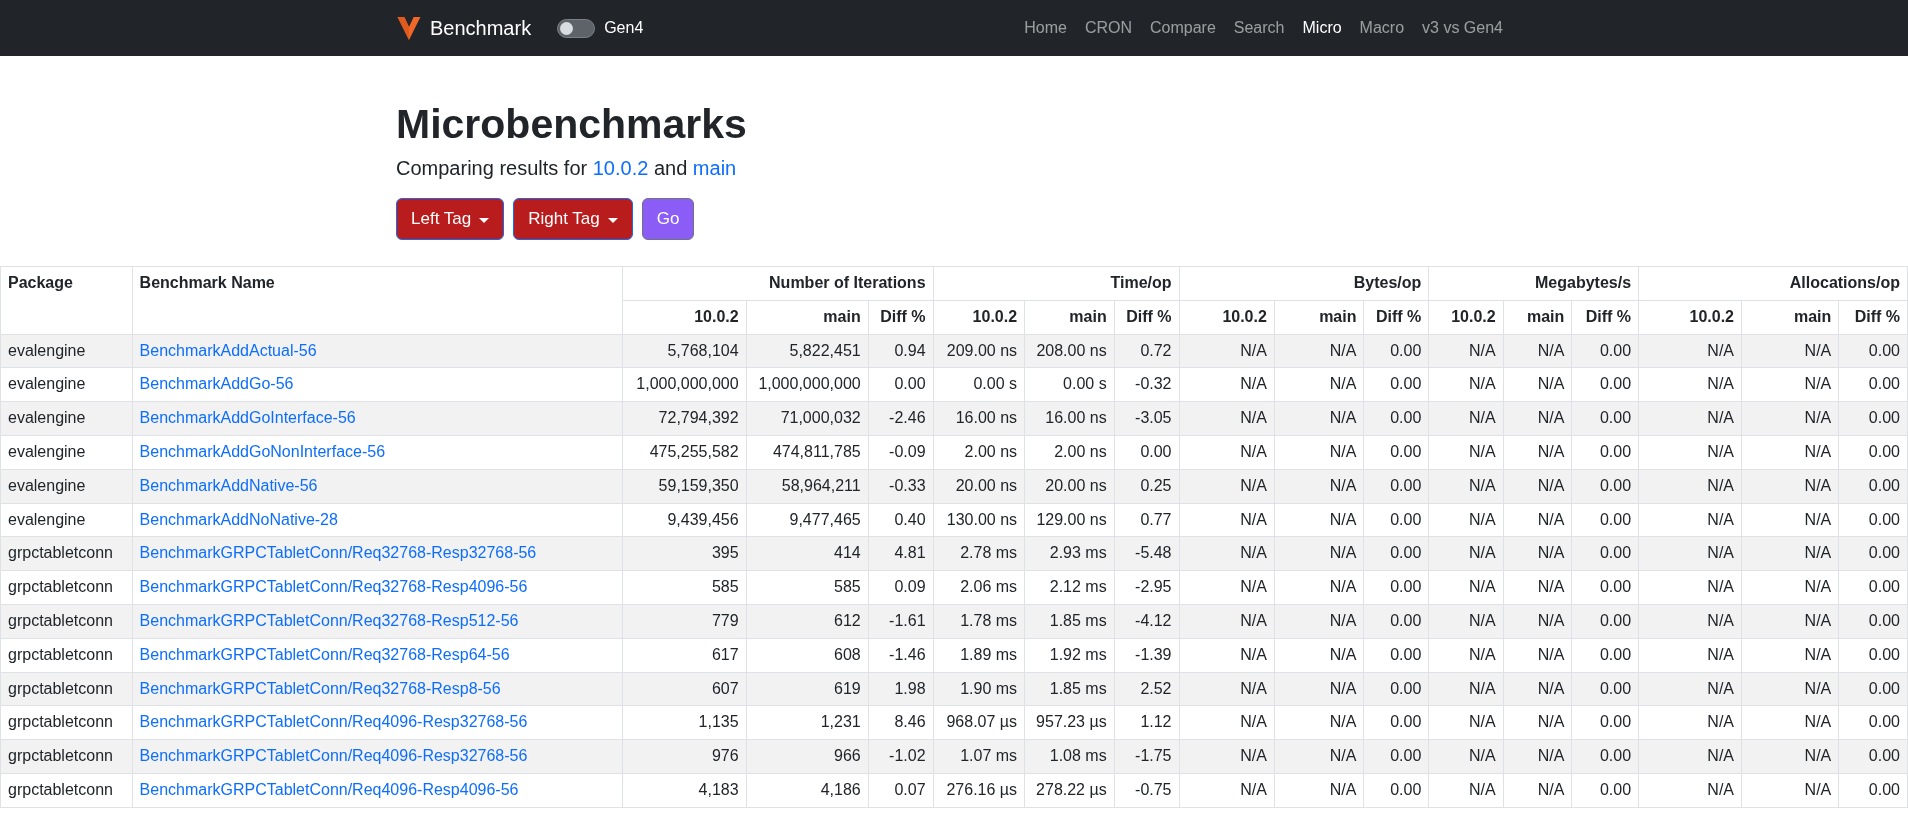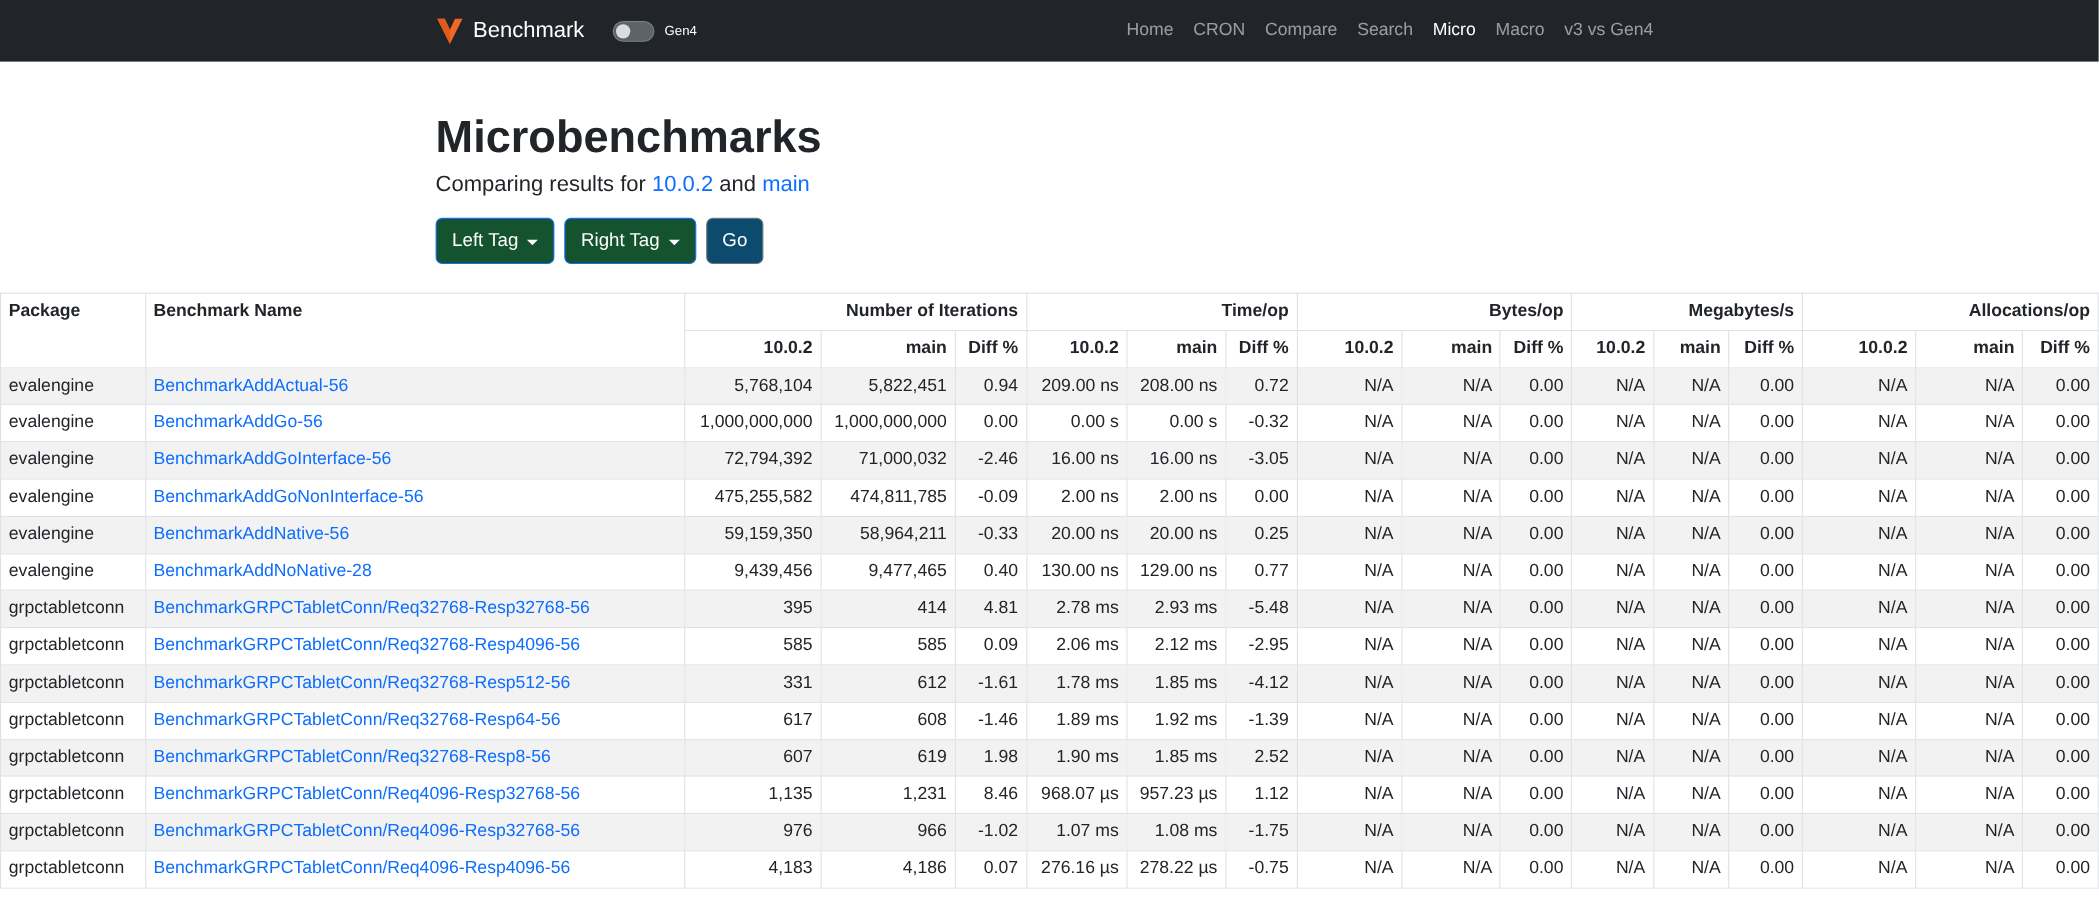--- a/index.html
+++ b/index.html
@@ -55,21 +55,21 @@
   }
   .switch-knob {
     position: absolute;
     left: 2px;
     top: 2px;
     width: 13px;
     height: 13px;
     border-radius: 50%;
     background: #d9dde1;
   }
-  .gen4-label { color: #fff; font-size: 12px; }
+  .gen4-label { color: #fff; font-size: 16px; }
   .nav-links {
     margin-left: auto;
     display: flex;
     list-style: none;
     margin-top: 0;
     margin-bottom: 0;
     padding: 0;
     align-items: center;
     justify-content: space-between;
   }
@@ -111,22 +111,22 @@
     padding: 8px 14px;
     border-radius: 6px;
     border: 1px solid transparent;
     color: #fff;
     cursor: pointer;
     line-height: 1.4;
     display: inline-flex;
     align-items: center;
     gap: 8px;
   }
-  .btn-primary { background: #14532d; border-color: #0d6efd; }
-  .btn-secondary { background: #0c4a6e; border-color: #6c757d; }
+  .btn-primary { background: #b91c1c; border-color: #0d6efd; }
+  .btn-secondary { background: #8b5cf6; border-color: #6c757d; }
   .caret {
     display: inline-block;
     width: 0; height: 0;
     border-left: 5px solid transparent;
     border-right: 5px solid transparent;
     border-top: 5px solid #fff;
     margin-top: 2px;
   }
 
   
@@ -414,21 +414,21 @@
           <td class="num">N/A</td>
           <td class="num">N/A</td>
           <td class="num">0.00</td>
           <td class="num">N/A</td>
           <td class="num">N/A</td>
           <td class="num">0.00</td>
         </tr>
         <tr>
           <td class="pkg">grpctabletconn</td>
           <td class="bname"><a>BenchmarkGRPCTabletConn/Req32768-Resp512-56</a></td>
-          <td class="num">331</td>
+          <td class="num">779</td>
           <td class="num">612</td>
           <td class="num">-1.61</td>
           <td class="num">1.78 ms</td>
           <td class="num">1.85 ms</td>
           <td class="num">-4.12</td>
           <td class="num">N/A</td>
           <td class="num">N/A</td>
           <td class="num">0.00</td>
           <td class="num">N/A</td>
           <td class="num">N/A</td>

